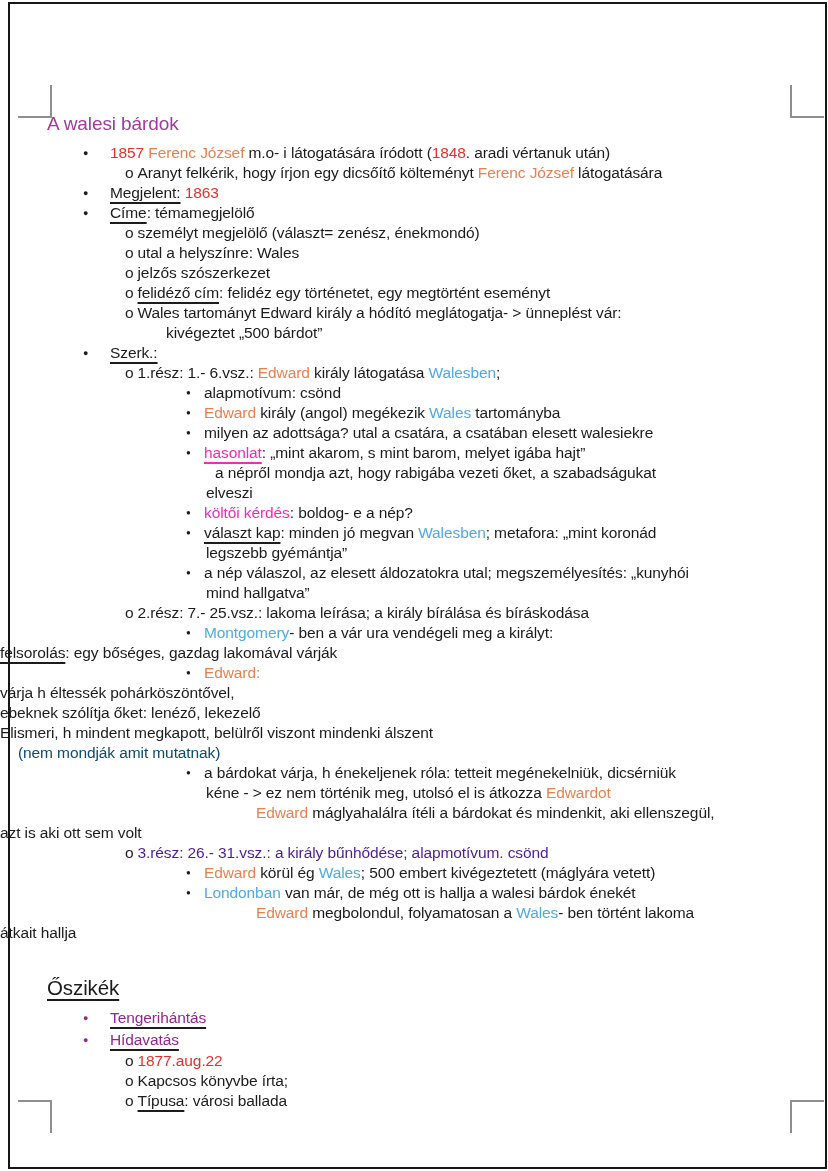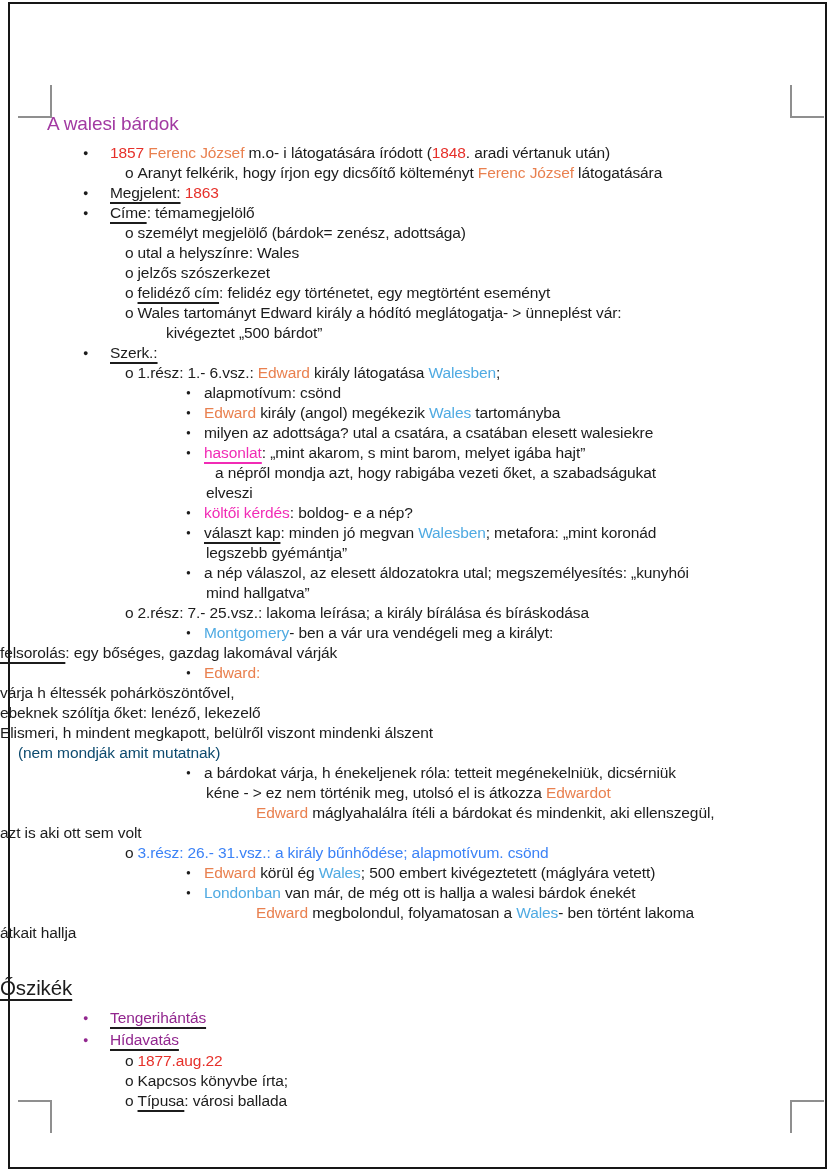--- a/index.html
+++ b/index.html
@@ -21,21 +21,21 @@
   .crop.tr{left:790px;top:85px;border-left:2px solid #8f8f8f;border-bottom:2px solid #8f8f8f;}
   .crop.bl{left:18px;top:1100px;border-right:2px solid #8f8f8f;border-top:2px solid #8f8f8f;}
   .crop.br{left:790px;top:1100px;border-left:2px solid #8f8f8f;border-top:2px solid #8f8f8f;}
   #content{position:absolute;top:110px;left:0;width:828px;}
   .line{
     position:relative;
     font-size:15.5px;line-height:20px;
     color:#1c1c1c;white-space:pre;
   }
   .title{padding-left:47px;font-size:19px;line-height:28px;margin-bottom:5px;}
-  .h2{font-size:20.5px;line-height:30px;margin-top:30px;margin-bottom:4px;}
+  .h2{padding-left:47px;font-size:20.5px;line-height:30px;margin-top:30px;margin-bottom:4px;}
   .b1{padding-left:110px;}
   .b1l{padding-left:110px;line-height:22px;}
   .o{padding-left:125px;}
   .c2{padding-left:150px;}
   .b3{padding-left:204px;}
   .c3{padding-left:206px;}
   .c3b{padding-left:215px;}
   .c4{}
   .c4e{padding-left:256px;}
   .bullet{
@@ -60,21 +60,21 @@
   <div class="crop tl"></div>
   <div class="crop tr"></div>
   <div class="crop bl"></div>
   <div class="crop br"></div>
   <div id="content">
       <div class="line title"><span style="color: rgb(162, 58, 162);">A walesi bárdok</span></div>
       <div class="line b1"><span class="bullet" style="color: rgb(28, 28, 28);">●</span><span style="color: rgb(230, 48, 42); text-align: center;">1857 </span><span style="color: rgb(233, 128, 79);">Ferenc József </span><span style="color: rgb(28, 28, 28);">m.o- i látogatására íródott (</span><span style="color: rgb(230, 48, 42);">1848</span><span style="color: rgb(28, 28, 28);">. aradi vértanuk után)</span></div>
       <div class="line o"><span class="oprefix">o</span><span style="color: rgb(28, 28, 28);">Aranyt felkérik, hogy írjon egy dicsőítő költeményt </span><span style="color: rgb(233, 128, 79);">Ferenc József</span><span style="color: rgb(28, 28, 28);"> látogatására</span></div>
       <div class="line b1"><span class="bullet" style="color: rgb(28, 28, 28);">●</span><span class="u" style="color: rgb(28, 28, 28); text-decoration-color: rgb(28, 28, 28);">Megjelent:</span><span style="color: rgb(28, 28, 28);"> </span><span style="color: rgb(230, 48, 42);">1863</span></div>
       <div class="line b1"><span class="bullet" style="color: rgb(28, 28, 28);">●</span><span class="u" style="color: rgb(28, 28, 28); text-decoration-color: rgb(28, 28, 28);">Címe</span><span style="color: rgb(28, 28, 28);">: témamegjelölő</span></div>
-      <div class="line o"><span class="oprefix">o</span><span style="color: rgb(28, 28, 28);">személyt megjelölő (bárdok= zenész, adottsága)</span></div>
+      <div class="line o"><span class="oprefix">o</span><span style="color: rgb(28, 28, 28);">személyt megjelölő (választ= zenész, énekmondó)</span></div>
       <div class="line o"><span class="oprefix">o</span><span style="color: rgb(28, 28, 28);">utal a helyszínre: Wales</span></div>
       <div class="line o"><span class="oprefix">o</span><span style="color: rgb(28, 28, 28);">jelzős szószerkezet</span></div>
       <div class="line o"><span class="oprefix">o</span><span class="u" style="color: rgb(28, 28, 28); text-decoration-color: rgb(28, 28, 28);">felidéző cím</span><span style="color: rgb(28, 28, 28);">: felidéz egy történetet, egy megtörtént eseményt</span></div>
       <div class="line o"><span class="oprefix">o</span><span style="color: rgb(28, 28, 28);">Wales tartományt Edward király a hódító meglátogatja- &gt; ünneplést vár:</span></div>
       <div class="line c2"><span style="color: rgb(28, 28, 28); margin-left: 16px;">kivégeztet „500 bárdot”</span></div>
       <div class="line b1"><span class="bullet" style="color: rgb(28, 28, 28);">●</span><span class="u" style="color: rgb(28, 28, 28); text-decoration-color: rgb(28, 28, 28);">Szerk.:</span></div>
       <div class="line o"><span class="oprefix">o</span><span style="color: rgb(28, 28, 28);">1.rész: 1.- 6.vsz.: </span><span style="color: rgb(233, 128, 79);">Edward</span><span style="color: rgb(28, 28, 28);"> király látogatása </span><span style="color: rgb(79, 170, 226);">Walesben</span><span style="color: rgb(28, 28, 28);">;</span></div>
       <div class="line b3"><span class="bullet" style="color: rgb(28, 28, 28);">●</span><span style="color: rgb(28, 28, 28);">alapmotívum: csönd</span></div>
       <div class="line b3"><span class="bullet" style="color: rgb(28, 28, 28);">●</span><span style="color: rgb(233, 128, 79);">Edward</span><span style="color: rgb(28, 28, 28);"> király (angol) megékezik </span><span style="color: rgb(79, 170, 226);">Wales</span><span style="color: rgb(28, 28, 28);"> tartományba</span></div>
       <div class="line b3"><span class="bullet" style="color: rgb(28, 28, 28);">●</span><span style="color: rgb(28, 28, 28);">milyen az adottsága? utal a csatára, a csatában elesett walesiekre</span></div>
@@ -91,21 +91,21 @@
       <div class="line c4"><span class="u" style="color: rgb(28, 28, 28); text-decoration-color: rgb(28, 28, 28);">felsorolás</span><span style="color: rgb(28, 28, 28);">: egy bőséges, gazdag lakomával várják</span></div>
       <div class="line b3"><span class="bullet" style="color: rgb(28, 28, 28);">●</span><span style="color: rgb(233, 128, 79);">Edward:</span></div>
       <div class="line c4"><span style="color: rgb(28, 28, 28);">várja h éltessék pohárköszöntővel,</span></div>
       <div class="line c4"><span style="color: rgb(28, 28, 28);">ebeknek szólítja őket: lenéző, lekezelő</span></div>
       <div class="line c4"><span style="color: rgb(28, 28, 28);">Elismeri, h mindent megkapott, belülről viszont mindenki álszent</span></div>
       <div class="line c4"><span style="color: #0c4a6e; margin-left: 18px;">(nem mondják amit mutatnak)</span></div>
       <div class="line b3"><span class="bullet" style="color: rgb(28, 28, 28);">●</span><span style="color: rgb(28, 28, 28);">a bárdokat várja, h énekeljenek róla: tetteit megénekelniük, dicsérniük</span></div>
       <div class="line c3"><span style="color: rgb(28, 28, 28);">kéne - &gt; ez nem történik meg, utolsó el is átkozza </span><span style="color: rgb(233, 128, 79);">Edwardot</span></div>
       <div class="line c4e"><span style="color: rgb(233, 128, 79);">Edward</span><span style="color: rgb(28, 28, 28);"> máglyahalálra ítéli a bárdokat és mindenkit, aki ellenszegül,</span></div>
       <div class="line c4"><span style="color: rgb(28, 28, 28);">azt is aki ott sem volt</span></div>
-      <div class="line o"><span class="oprefix">o</span><span style="color: #3b82f6;">3.rész: 26.- 31.vsz.: a király bűnhődése; alapmotívum. csönd</span></div>
+      <div class="line o"><span class="oprefix">o</span><span style="color: #4c1d95;">3.rész: 26.- 31.vsz.: a király bűnhődése; alapmotívum. csönd</span></div>
       <div class="line b3"><span class="bullet" style="color: rgb(28, 28, 28);">●</span><span style="color: rgb(233, 128, 79);">Edward</span><span style="color: rgb(28, 28, 28);"> körül ég </span><span style="color: rgb(79, 170, 226);">Wales</span><span style="color: rgb(28, 28, 28);">; 500 embert kivégeztetett (máglyára vetett)</span></div>
       <div class="line b3"><span class="bullet" style="color: rgb(28, 28, 28);">●</span><span style="color: rgb(79, 170, 226);">Londonban</span><span style="color: rgb(28, 28, 28);"> van már, de még ott is hallja a walesi bárdok énekét</span></div>
       <div class="line c4e"><span style="color: rgb(233, 128, 79);">Edward</span><span style="color: rgb(28, 28, 28);"> megbolondul, folyamatosan a </span><span style="color: rgb(79, 170, 226);">Wales</span><span style="color: rgb(28, 28, 28);">- ben történt lakoma</span></div>
       <div class="line c4"><span style="color: rgb(28, 28, 28);">átkait hallja</span></div>
       <div class="line h2"><span class="u" style="color: rgb(28, 28, 28); text-decoration-color: rgb(28, 28, 28);">Őszikék</span></div>
       <div class="line b1l"><span class="bullet" style="color: rgb(146, 39, 143);">●</span><span class="u" style="color: rgb(146, 39, 143); text-decoration-color: rgb(28, 28, 28);">Tengerihántás</span></div>
       <div class="line b1l"><span class="bullet" style="color: rgb(146, 39, 143);">●</span><span class="u" style="color: rgb(146, 39, 143); text-decoration-color: rgb(28, 28, 28);">Hídavatás</span></div>
       <div class="line o"><span class="oprefix">o</span><span style="color: rgb(230, 48, 42);">1877.aug.22</span></div>
       <div class="line o"><span class="oprefix">o</span><span style="color: rgb(28, 28, 28);">Kapcsos könyvbe írta;</span></div>
       <div class="line o"><span class="oprefix">o</span><span class="u" style="color: rgb(28, 28, 28); text-decoration-color: rgb(28, 28, 28);">Típusa</span><span style="color: rgb(28, 28, 28);">: városi ballada</span></div>

